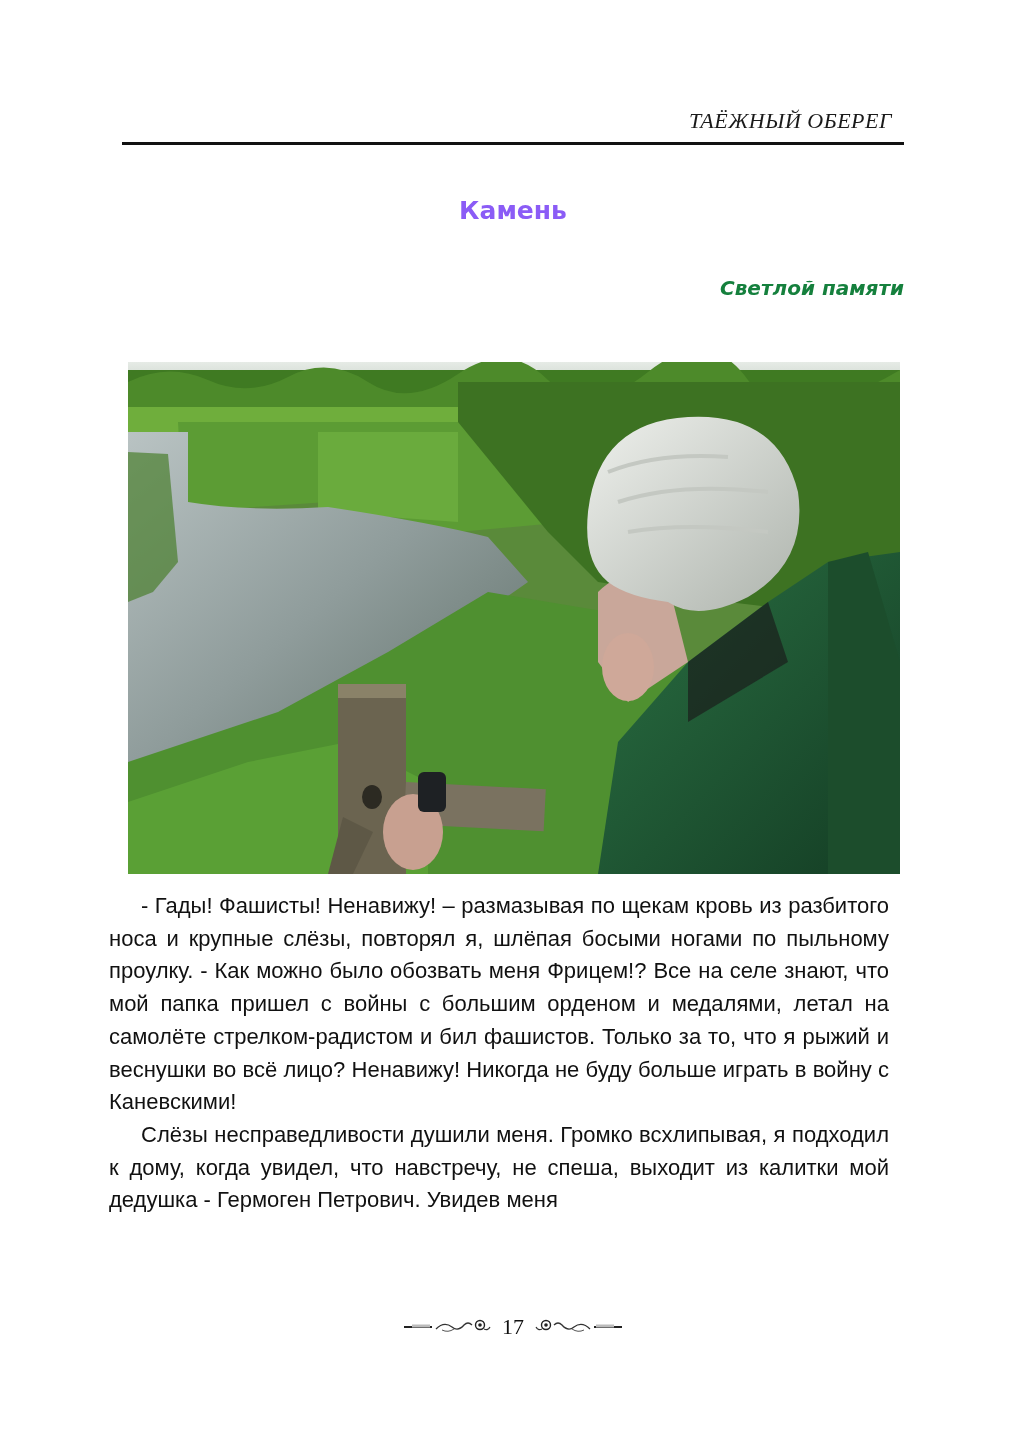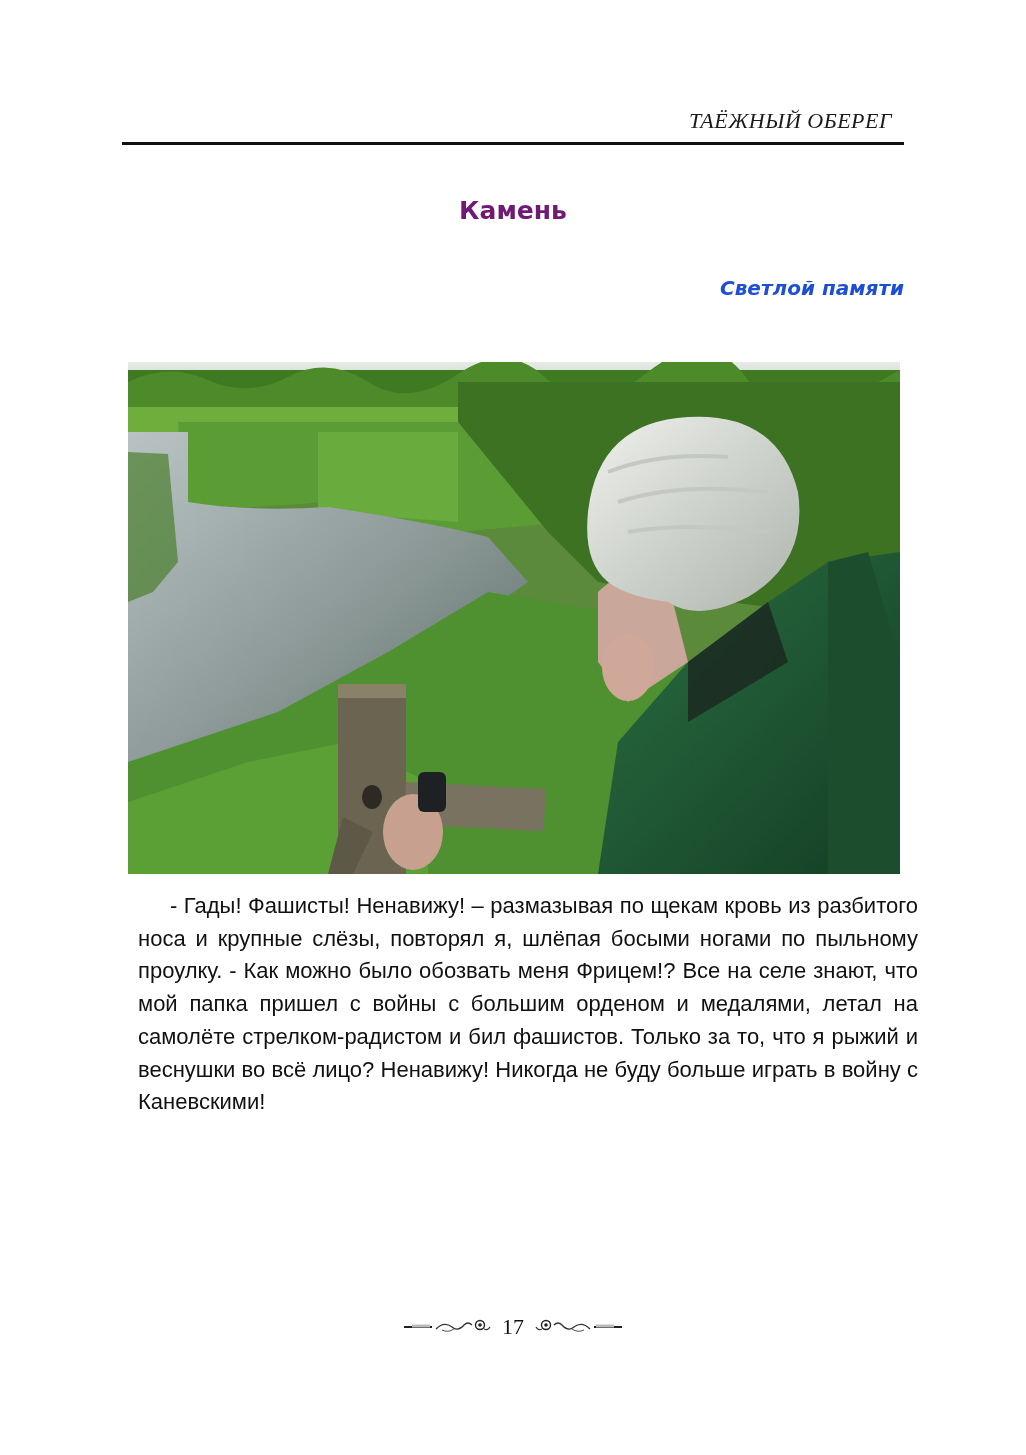--- a/index.html
+++ b/index.html
@@ -7,35 +7,35 @@
   .running-head {
     position: absolute; right: 134px; top: 108px;
     font-family: "Liberation Serif", serif; font-style: italic; font-size: 22px;
     letter-spacing: 0.5px; color: #1a1a1a;
   }
   .head-rule {
     position: absolute; left: 122px; top: 142px; width: 782px; height: 3px; background: #111;
   }
   .chapter-title {
     position: absolute; left: 0; right: 0; top: 196px; text-align: center;
-    font-family: "DejaVu Sans", sans-serif; font-weight: bold; font-size: 25px; color: #701a75;
+    font-family: "DejaVu Sans", sans-serif; font-weight: bold; font-size: 25px; color: #8b5cf6;
     padding-left: 0px;
   }
   .dedication {
     position: absolute; right: 122px; top: 273px; text-align: right;
     font-family: "DejaVu Sans", sans-serif; font-style: italic; font-weight: bold;
-    font-size: 20px; line-height: 31px; color: #1d4ed8;
+    font-size: 20px; line-height: 31px; color: #15803d;
   }
   .photo {
     position: absolute; left: 128px; top: 362px; width: 772px; height: 512px; overflow: hidden;
     background: #5a8a3a;
   }
   .photo svg { display: block; }
   .body-text {
-    position: absolute; left: 138px; top: 890px; width: 780px;
+    position: absolute; left: 109px; top: 890px; width: 780px;
     font-family: "Liberation Sans", sans-serif; font-size: 22px; line-height: 32.7px;
     color: #111; text-align: justify;
   }
   .body-text p { margin: 0; text-indent: 32px; }
   .footer {
     position: absolute; left: 0; right: 0; top: 1310px; height: 34px;
     display: flex; align-items: center; justify-content: center; gap: 10px;
   }
   .page-number {
     font-family: "Liberation Serif", serif; font-size: 22px; color: #111;
@@ -111,20 +111,21 @@
     <path d="M460 150 Q470 60 560 55 Q650 50 670 130 Q680 200 620 235 Q570 260 540 240 Q500 235 480 220 Q455 200 460 150Z" fill="url(#hair)"></path>
     <path d="M480 110 Q530 90 600 95 M490 140 Q550 120 640 130 M500 170 Q560 160 640 170" stroke="#c4c8c2" stroke-width="4" fill="none"></path>
 
     <ellipse cx="285" cy="470" rx="30" ry="38" fill="#c8a090"></ellipse>
     <rect x="290" y="410" width="28" height="40" rx="6" fill="#1e2124"></rect>
   </svg>
 </div>
 
 <div class="body-text">
   <p>- Гады! Фашисты! Ненавижу! – размазывая по щекам кровь из разбитого носа и крупные слёзы, повторял я, шлёпая босыми ногами по пыльному проулку. - Как можно было обозвать меня Фрицем!? Все на селе знают, что мой папка пришел с войны с большим орденом и медалями, летал на самолёте стрелком-радистом и бил фашистов. Только за то, что я рыжий и веснушки во всё лицо? Ненавижу! Никогда не буду больше играть в войну с Каневскими!</p>
+  <p>Слёзы несправедливости душили меня. Громко всхлипывая, я подходил к дому, когда увидел, что навстречу, не спеша, выходит из калитки мой дедушка - Гермоген Петрович. Увидев меня</p>
 </div>
 
 <div class="footer">
   <svg width="90" height="20" viewBox="0 0 90 20" xmlns="http://www.w3.org/2000/svg">
     <path d="M2 10 H30" stroke="#222" stroke-width="2"></path>
     <path d="M10 9 H28" stroke="#bbb" stroke-width="3"></path>
     <path d="M34 12 Q42 4 50 10 Q56 15 62 8 Q66 4 70 8" stroke="#333" stroke-width="1.3" fill="none"></path>
     <path d="M40 13 Q46 16 52 12" stroke="#555" stroke-width="1" fill="none"></path>
     <circle cx="78" cy="8" r="4.5" fill="none" stroke="#222" stroke-width="1.4"></circle>
     <circle cx="78" cy="8" r="1.8" fill="#222"></circle>

